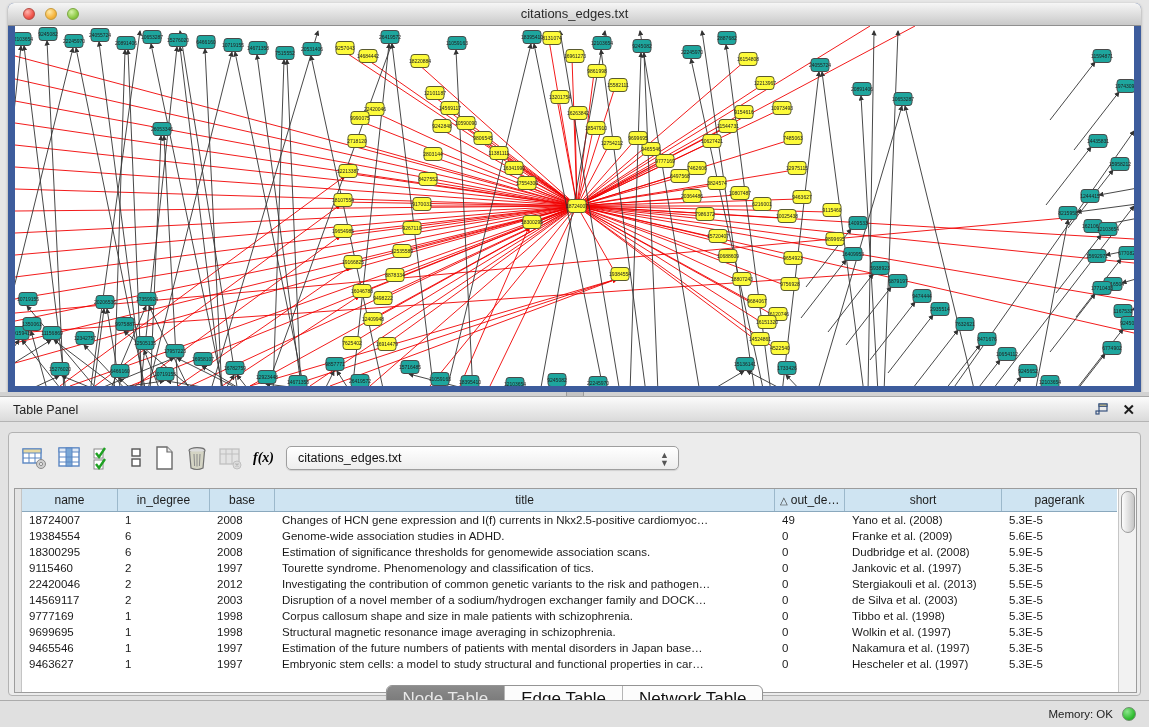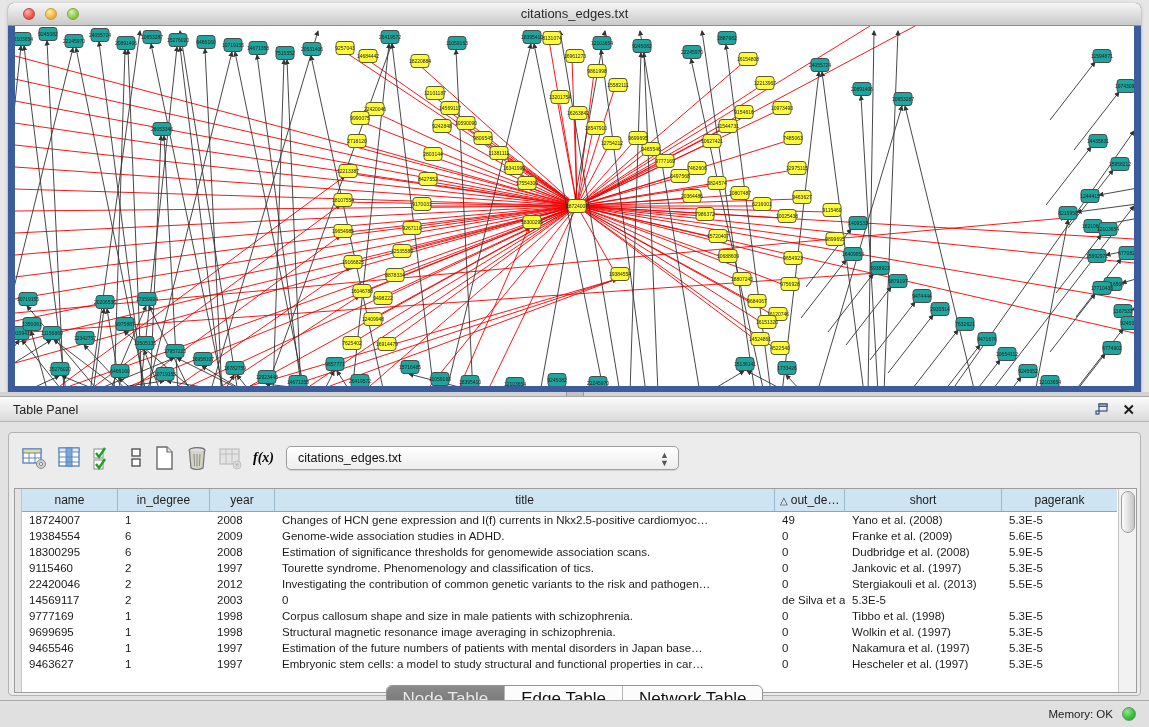--- a/index.html
+++ b/index.html
@@ -995,21 +995,21 @@
         <span id="combo-arrows">▲<br>▼</span>
       </div>
     </div>
 
     <div id="table-wrap">
       <div id="left-gutter"></div>
       <div id="grid">
         <div class="hdr-row">
           <div class="hdr-cell"><span>name</span></div>
           <div class="hdr-cell"><span>in_degree</span></div>
-          <div class="hdr-cell"><span>year</span></div>
+          <div class="hdr-cell"><span>base</span></div>
           <div class="hdr-cell"><span>title</span></div>
           <div class="hdr-cell" style="text-align:left;padding-left:5px"><span class="sort-glyph">△</span><span>out_de…</span></div>
           <div class="hdr-cell"><span>short</span></div>
           <div class="hdr-cell"><span>pagerank</span></div>
         </div>
         <div id="rows-container">
             <div class="data-row">
               <div class="cell">18724007</div>
               <div class="cell">1</div>
               <div class="cell">2008</div>
@@ -1051,20 +1051,21 @@
               <div class="cell">2012</div>
               <div class="cell">Investigating the contribution of common genetic variants to the risk and pathogen…</div>
               <div class="cell">0</div>
               <div class="cell">Stergiakouli et al. (2013)</div>
               <div class="cell">5.5E-5</div>
             </div>
             <div class="data-row">
               <div class="cell">14569117</div>
               <div class="cell">2</div>
               <div class="cell">2003</div>
+              <div class="cell">Disruption of a novel member of a sodium/hydrogen exchanger family and DOCK…</div>
               <div class="cell">0</div>
               <div class="cell">de Silva et al. (2003)</div>
               <div class="cell">5.3E-5</div>
             </div>
             <div class="data-row">
               <div class="cell">9777169</div>
               <div class="cell">1</div>
               <div class="cell">1998</div>
               <div class="cell">Corpus callosum shape and size in male patients with schizophrenia.</div>
               <div class="cell">0</div>

